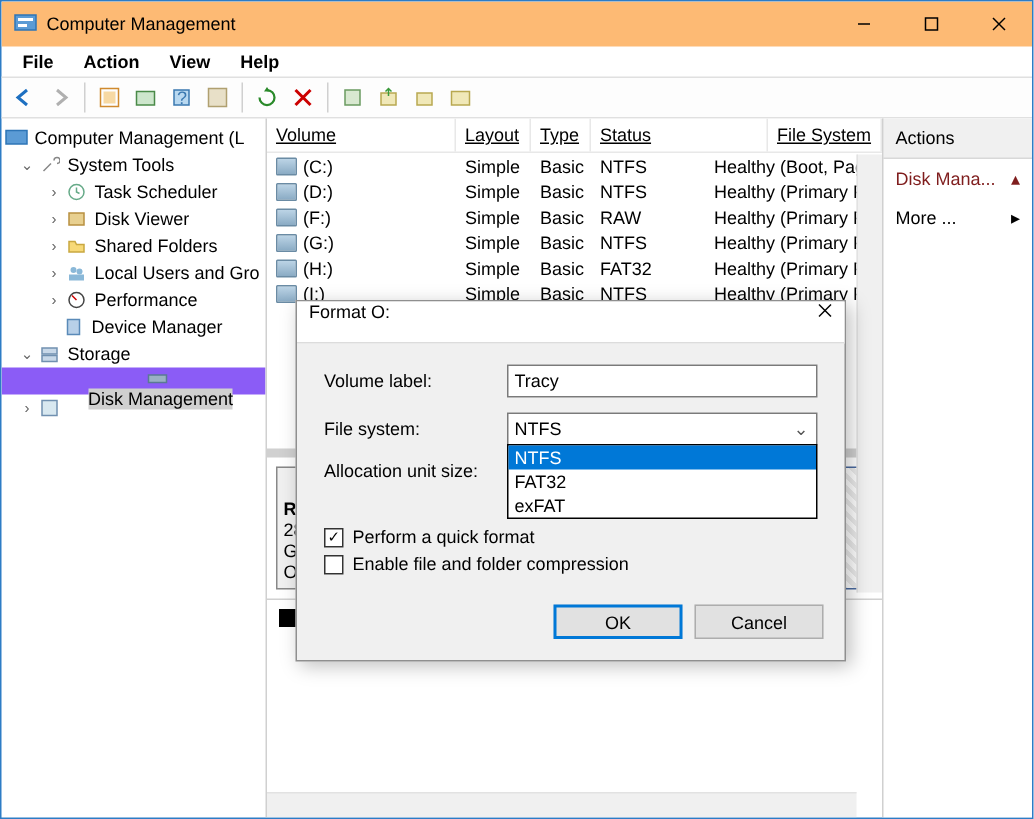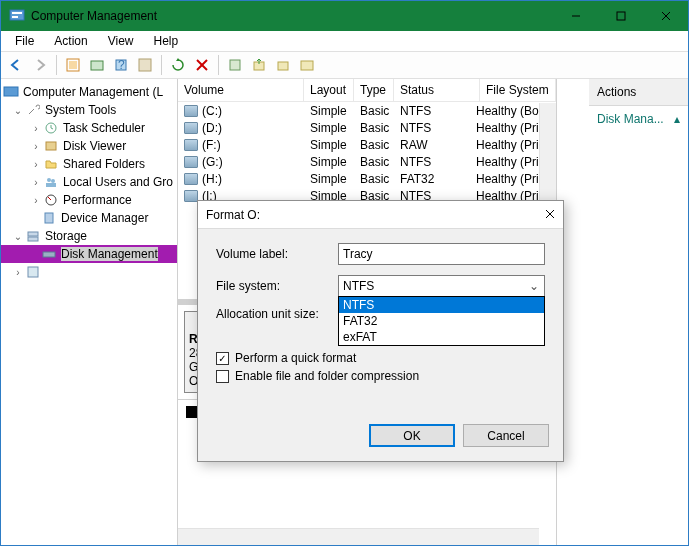--- a/index.html
+++ b/index.html
@@ -1,66 +1,66 @@
 <!DOCTYPE html>
 <html><head>
 <meta charset="utf-8">
 <style>
 * { box-sizing: border-box; font-family: "Segoe UI", Tahoma, sans-serif; font-size: 12px; }
 body { margin: 0; width: 689px; height: 546px; background: #fff; overflow: hidden; border: 1px solid #2d7cc5; }
-.titlebar { height: 30px; display: flex; align-items: center; padding: 0 0 0 8px; background: #15803d; }
+.titlebar { height: 30px; display: flex; align-items: center; padding: 0 0 0 8px; background: #fdba74; }
 .titlebar .app-icon { width: 16px; height: 16px; margin-right: 6px; }
 .titlebar .title { flex: 1; color: #000; }
 .titlebar .winbtn { width: 45px; height: 30px; display: flex; align-items: center; justify-content: center; color: #000; }
-.menubar { height: 20px; display: flex; align-items: center; padding: 0 6px; gap: 4px; }
+.menubar { height: 20px; display: flex; align-items: center; padding: 0 6px; gap: 4px; font-weight: bold; }
 .menubar span { padding: 2px 8px; }
 .toolbar { height: 28px; border-top: 1px solid #e0e0e0; border-bottom: 1px solid #e0e0e0; display: flex; align-items: center; padding: 0 4px; gap: 2px; background: #fdfdfd; }
 .toolbar .tbtn { width: 22px; height: 22px; display: flex; align-items: center; justify-content: center; border: 1px solid transparent; }
 .toolbar .sep { width: 1px; height: 20px; background: #d0d0d0; margin: 0 3px; }
 .content { display: flex; height: calc(100% - 78px); }
 .tree { width: 177px; border-right: 1px solid #d0d0d0; padding: 4px 0; overflow: hidden; }
 .tree-item { display: flex; align-items: center; height: 18px; white-space: nowrap; padding-right: 4px; }
 .tree-item .twisty { width: 14px; text-align: center; color: #666; font-size: 10px; }
 .tree-item .ticon { width: 16px; height: 16px; margin-right: 4px; display: flex; align-items: center; justify-content: center; }
-.tree-item.selected { background: #a21caf; }
+.tree-item.selected { background: #8b5cf6; flex-direction: column; }
 .tree-item.selected .label { background: #d0d0d0; }
 .middle { flex: 1; display: flex; flex-direction: column; border-right: 1px solid #d0d0d0; overflow: hidden; position: relative; }
 .vol-table { flex: 0 0 220px; overflow: hidden; }
-.vol-header { display: flex; background: #fff; border-bottom: 1px solid #e8e8e8; }
+.vol-header { display: flex; background: #fff; border-bottom: 1px solid #e8e8e8; text-decoration: underline; }
 .vol-header .col { padding: 4px 6px; border-right: 1px solid #e8e8e8; white-space: nowrap; overflow: hidden; }
 .vol-row { display: flex; height: 17px; align-items: center; }
 .vol-row .cell { padding: 0 6px; white-space: nowrap; overflow: hidden; }
 .col-vol { width: 126px; } .col-lay { width: 50px; } .col-type { width: 40px; } .col-fs { width: 76px; } .col-stat { flex: 1; }
 .vol-row .vicon { display: inline-block; width: 14px; height: 12px; background: linear-gradient(#bcd4e6,#8aabc4); border: 1px solid #6a8ba4; border-radius: 1px; vertical-align: middle; margin-right: 4px; }
 .disk-panel { border-top: 6px solid #d0d0d0; padding: 6px; flex: 0 0 100px; display:flex; gap:6px;}
 .disk-box { border: 1px solid #888; background:#f0f0f0; width:60px; display:flex; flex-direction:column; justify-content:flex-end; padding:4px;}
 .part-box { border:1px solid #4a6aa0; flex:1; padding:6px; background: repeating-linear-gradient(45deg,#fff,#fff 3px,#ececec 3px,#ececec 6px);}
 .legend { border-top:1px solid #d0d0d0; padding:4px 8px; display:flex; gap:16px; align-items:center;}
 .legend .sw { width:12px; height:12px; display:inline-block; vertical-align:middle; margin-right:4px;}
-.actions { width: 99px; background: #fff; margin-left: 32px; }
+.actions { width: 99px; background: #fff; }
 .actions-hdr { background: #f0f0f0; border-bottom: 1px solid #d8d8d8; padding: 6px 8px; font-weight: 400; }
 .actions-item { padding: 6px 8px; display: flex; align-items: center; justify-content: space-between; }
-.actions-item.hi { color: #0f766e; }
+.actions-item.hi { color: #7f1d1d; }
 
 .dialog { position: absolute; left: 197px; top: 200px; width: 367px; background: #f0f0f0; border: 1px solid #8f8f8f; box-shadow: 3px 3px 12px rgba(0,0,0,0.25); z-index: 10; }
-.dlg-title { height: 28px; background: #fff; border-bottom: 1px solid #dcdcdc; display: flex; align-items: center; padding: 0 8px; }
+.dlg-title { height: 28px; background: #fff; border-bottom: 1px solid #dcdcdc; display: flex; align-items: flex-start; padding: 0 8px; }
 .dlg-title .t { flex: 1; }
 .dlg-body { padding: 14px 18px 6px 18px; }
 .dlg-row { display: flex; align-items: center; margin-bottom: 10px; }
 .dlg-row .lbl { width: 122px; }
 .dlg-row input[type=text] { flex: 1; height: 22px; border: 1px solid #7a7a7a; padding: 0 4px; background: #fff; font-size:12px;}
 .combo { flex: 1; height: 22px; border: 1px solid #7a7a7a; background: #fff; display: flex; align-items: center; padding: 0 4px; position: relative; }
 .combo .arrow { position: absolute; right: 2px; top: 2px; width: 16px; height: 16px; display:flex; align-items:center; justify-content:center; color:#555;}
 .dropdown { position:absolute; left:-1px; top:20px; right:-1px; background:#fff; border:1px solid #000; z-index:20;}
 .dropdown .opt { padding: 1px 4px; }
 .dropdown .opt.sel { background:#0078d7; color:#fff; }
 .chk-row { display:flex; align-items:center; margin: 4px 0 4px 0; gap:6px;}
 .chk { width:13px; height:13px; border:1px solid #333; background:#fff; display:flex; align-items:center; justify-content:center; font-size:10px;}
 .dlg-btns { display:flex; justify-content:flex-end; gap:8px; padding: 10px 14px 14px 0;}
-.dlg-btns button { width:86px; height:23px; background:#e1e1e1; border:1px solid #adadad; font-size:12px;margin-top:21px;}
+.dlg-btns button { width:86px; height:23px; background:#e1e1e1; border:1px solid #adadad; font-size:12px;}
 .dlg-btns button.primary { border:2px solid #0078d7; background:#e1e1e1;}
 .scrollbar-v { position:absolute; right:0; top:0; bottom:0; width:17px; background:#f0f0f0; border-left:1px solid #e2e2e2;}
 .scrollbar-h { position:absolute; left:0; right:17px; bottom:0; height:17px; background:#f0f0f0; border-top:1px solid #e2e2e2;}
 </style>
 </head>
 <body>
 
 <div class="titlebar">
   <span class="app-icon">
     <svg width="16" height="16">
@@ -379,20 +379,24 @@
     </div>
     <div class="scrollbar-h"></div>
     <div class="scrollbar-v" style="top:24px;bottom:150px"></div>
   </div>
 
   <div class="actions">
     <div class="actions-hdr">Actions</div>
     <div class="actions-item hi">
       <span>Disk Mana...</span>
       <span>▴</span>
+    </div>
+    <div class="actions-item">
+      <span>More ...</span>
+      <span>▸</span>
     </div>
   </div>
 </div>
 
 <div class="dialog">
   <div class="dlg-title">
     <span class="t">Format O:</span>
     <span><svg width="10" height="10">
           <line x1="1" y1="1" x2="9" y2="9" stroke="#000"></line>
           <line x1="9" y1="1" x2="1" y2="9" stroke="#000"></line>

